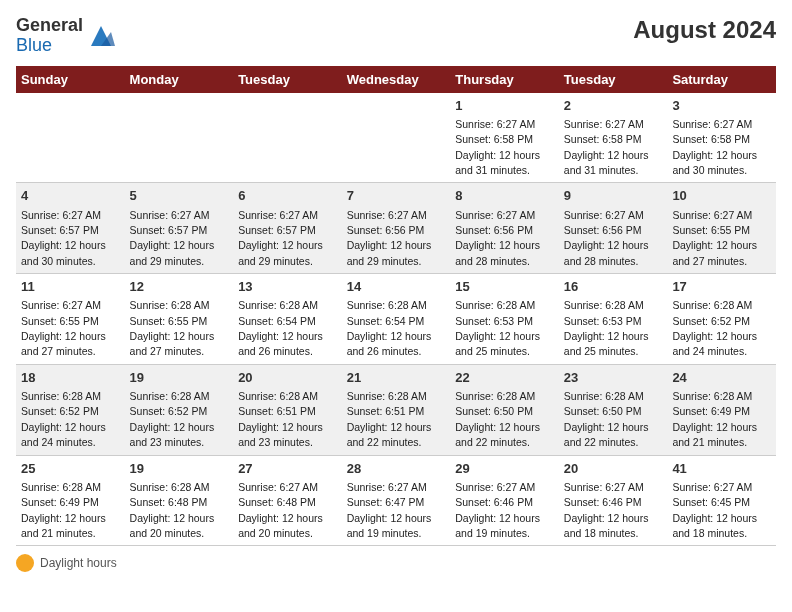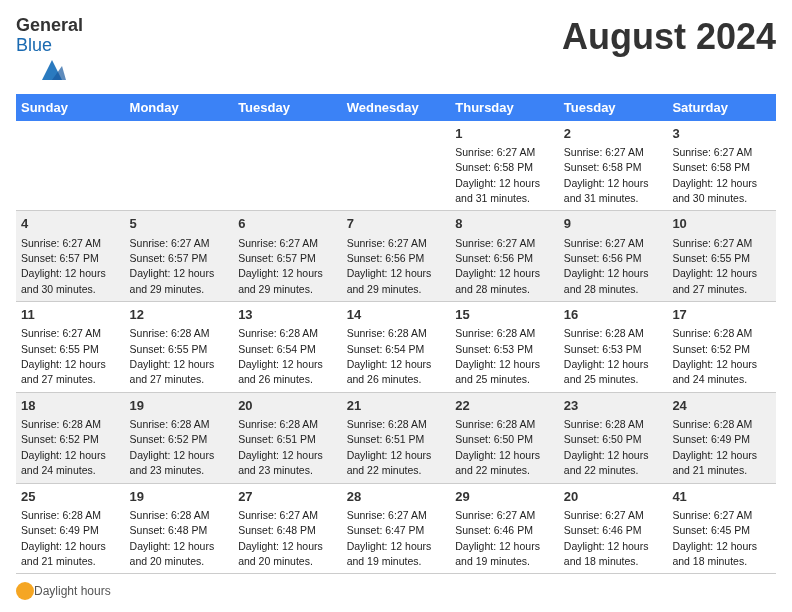--- a/index.html
+++ b/index.html
@@ -12,21 +12,20 @@
     }
     .header {
       display: flex;
       justify-content: space-between;
       align-items: flex-start;
       margin-bottom: 10px;
     }
     .logo {
       display: flex;
       align-items: center;
-      flex-direction: column;
     }
     .logo-text {
       display: flex;
       flex-direction: column;
       line-height: 1.1;
     }
     .logo-general {
       font-size: 18px;
       font-weight: bold;
       color: #333;
@@ -38,35 +37,35 @@
     }
     .logo-icon {
       width: 28px;
       height: 28px;
       margin-left: 4px;
     }
     .title-block {
       text-align: right;
     }
     .main-title {
-      font-size: 36px;
+      font-size: 24px;
       font-weight: bold;
       color: #333;
     }
     .subtitle {
       font-size: 16px;
       color: #333;
     }
     table {
       width: 100%;
       border-collapse: collapse;
       font-size: 11px;
     }
     thead tr th {
-      background-color: #3b82f6;
+      background-color: #7f1d1d;
       color: #fff;
       text-align: left;
       padding: 6px 5px;
       font-size: 13px;
       font-weight: bold;
     }
     tbody tr {
       border-bottom: 1px solid #ccc;
     }
     tbody tr:nth-child(even) {
@@ -93,20 +92,21 @@
       font-size: 10.5px;
       color: #222;
       margin-top: 41px;
     }
     .footer-note {
       margin-top: 8px;
       font-size: 12px;
       color: #555;
       display: flex;
       align-items: center;
+      gap: 6px;
     }
     .sun-icon {
       display: inline-block;
       width: 18px;
       height: 18px;
       background: #f5a623;
       border-radius: 50%;
       position: relative;
     }
   </style>

